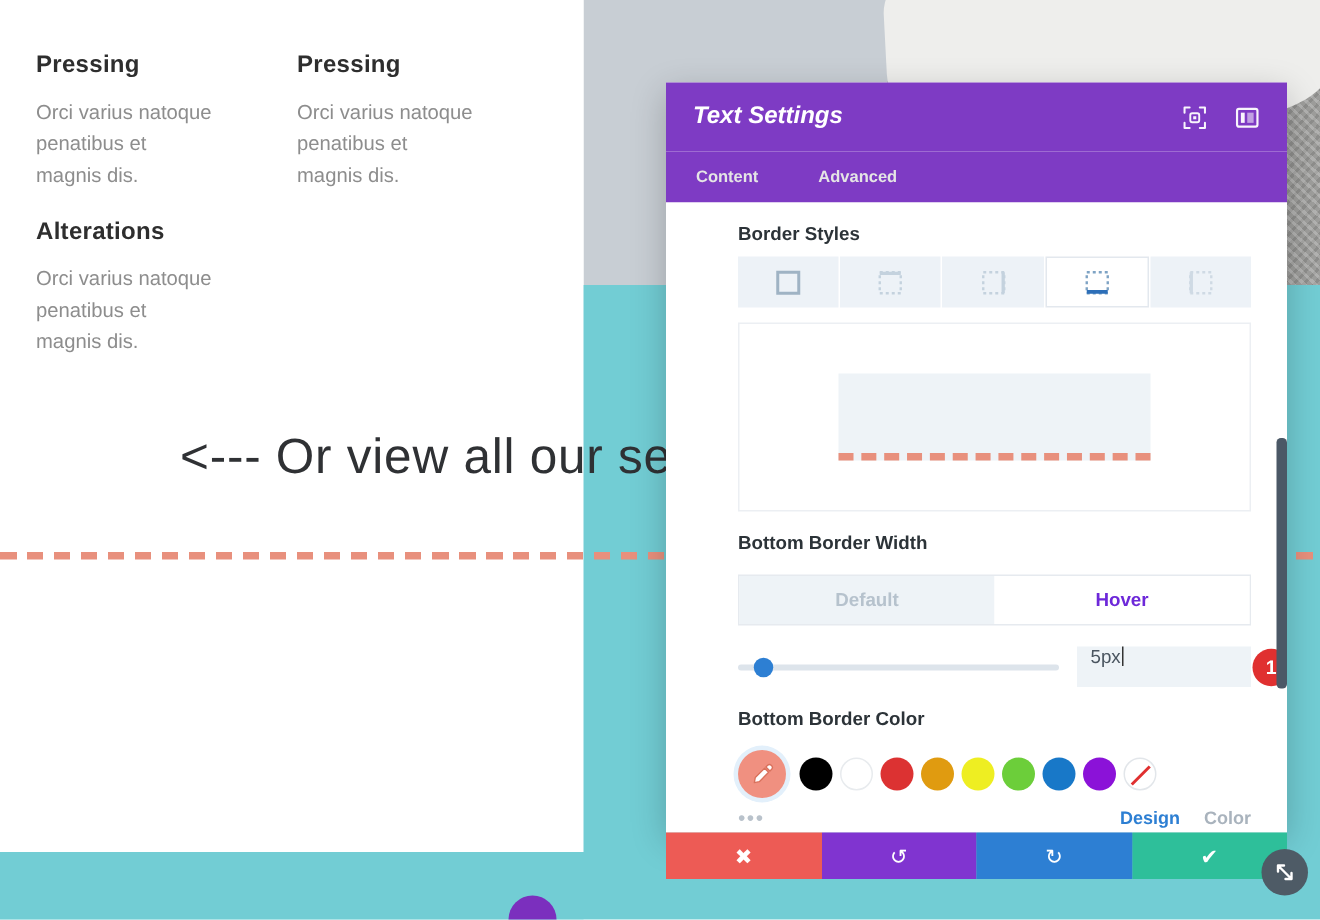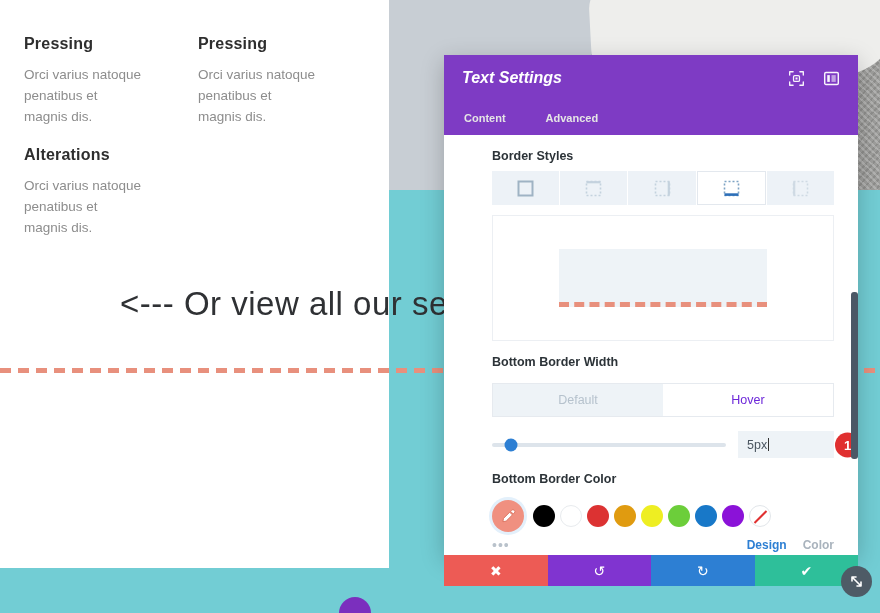--- a/index.html
+++ b/index.html
@@ -106,36 +106,36 @@
   }
   .preview-inner {
     width: 208px; height: 58px; background: #eef3f7;
     border-bottom: 5px dashed #e8907d; margin-bottom: 33px;
   }
 
   
   .dh-toggle { display:flex; margin: 6px 24px 0 24px; border:1px solid #e6eaef; }
   .dh {
     flex:1; height: 32px; display:flex; align-items:center; justify-content:center;
-    font-size: 12.5px; font-weight: normal; cursor:pointer;
+    font-size: 12.5px; font-weight: bold; cursor:pointer;
   }
   .dh.inactive { background:#eef3f7; color:#b6c2cd; }
   .dh.active { background:#fff; color:#6d28d9; }
 
   
   .slider-row { display:flex; align-items:center; margin: 14px 24px 0 24px; gap: 12px; }
   .slider-track {
     flex: 1; height: 4px; background:#dde4eb; border-radius:2px; position:relative; cursor:pointer;
   }
   .slider-knob {
     position:absolute; left: 8%; top: 50%; transform: translate(-50%,-50%);
     width: 13px; height:13px; border-radius:50%; background:#2d7fd3;
   }
   .num-field {
-    width: 96px; height: 27px; background:#eef3f7; display:flex; align-items:center;
+    width: 116px; height: 27px; background:#eef3f7; display:flex; 
     padding: 0 9px; font-size: 12.5px; color:#4a5560; position:relative;
   }
   .caret { display:inline-block; width:1px; height:13px; background:#333; margin-left:1px; }
   .badge {
     position:absolute; right: -26px; top: 50%; transform: translateY(-50%);
     width: 25px; height:25px; border-radius:50%; background:#e03030; color:#fff;
     font-size: 13px; font-weight:bold; display:flex; align-items:center; justify-content:center;
   }
 
   

